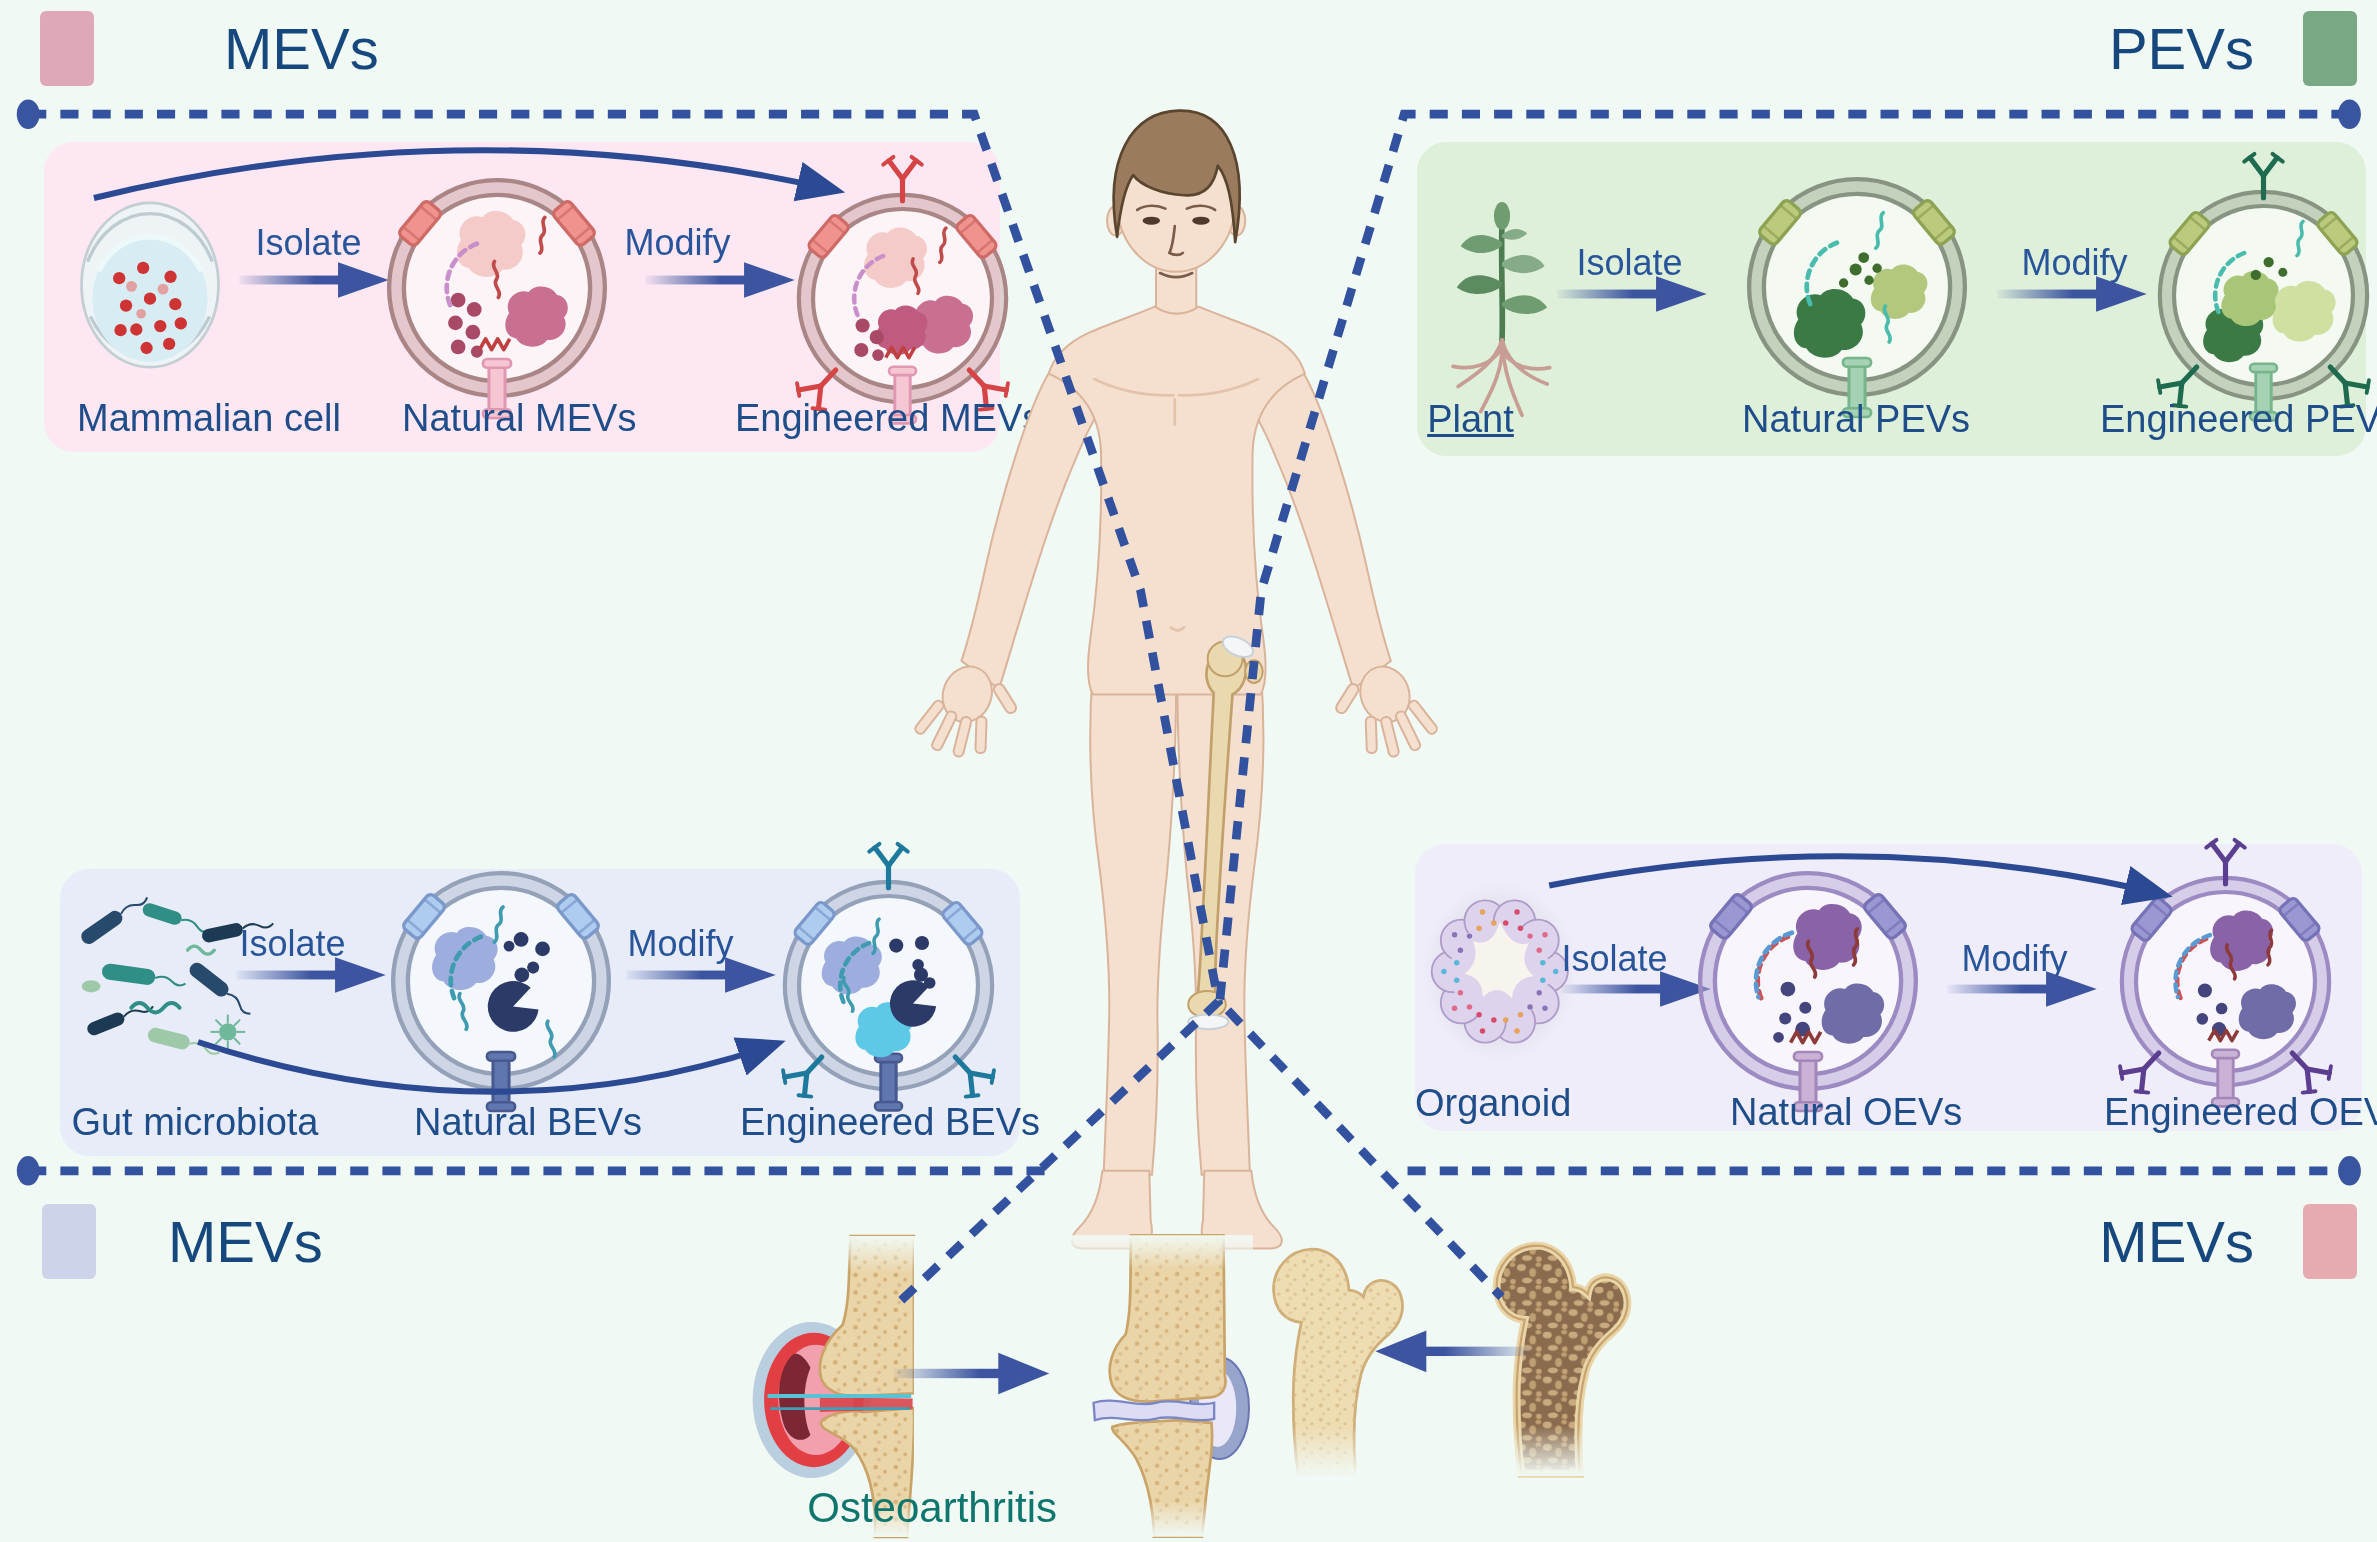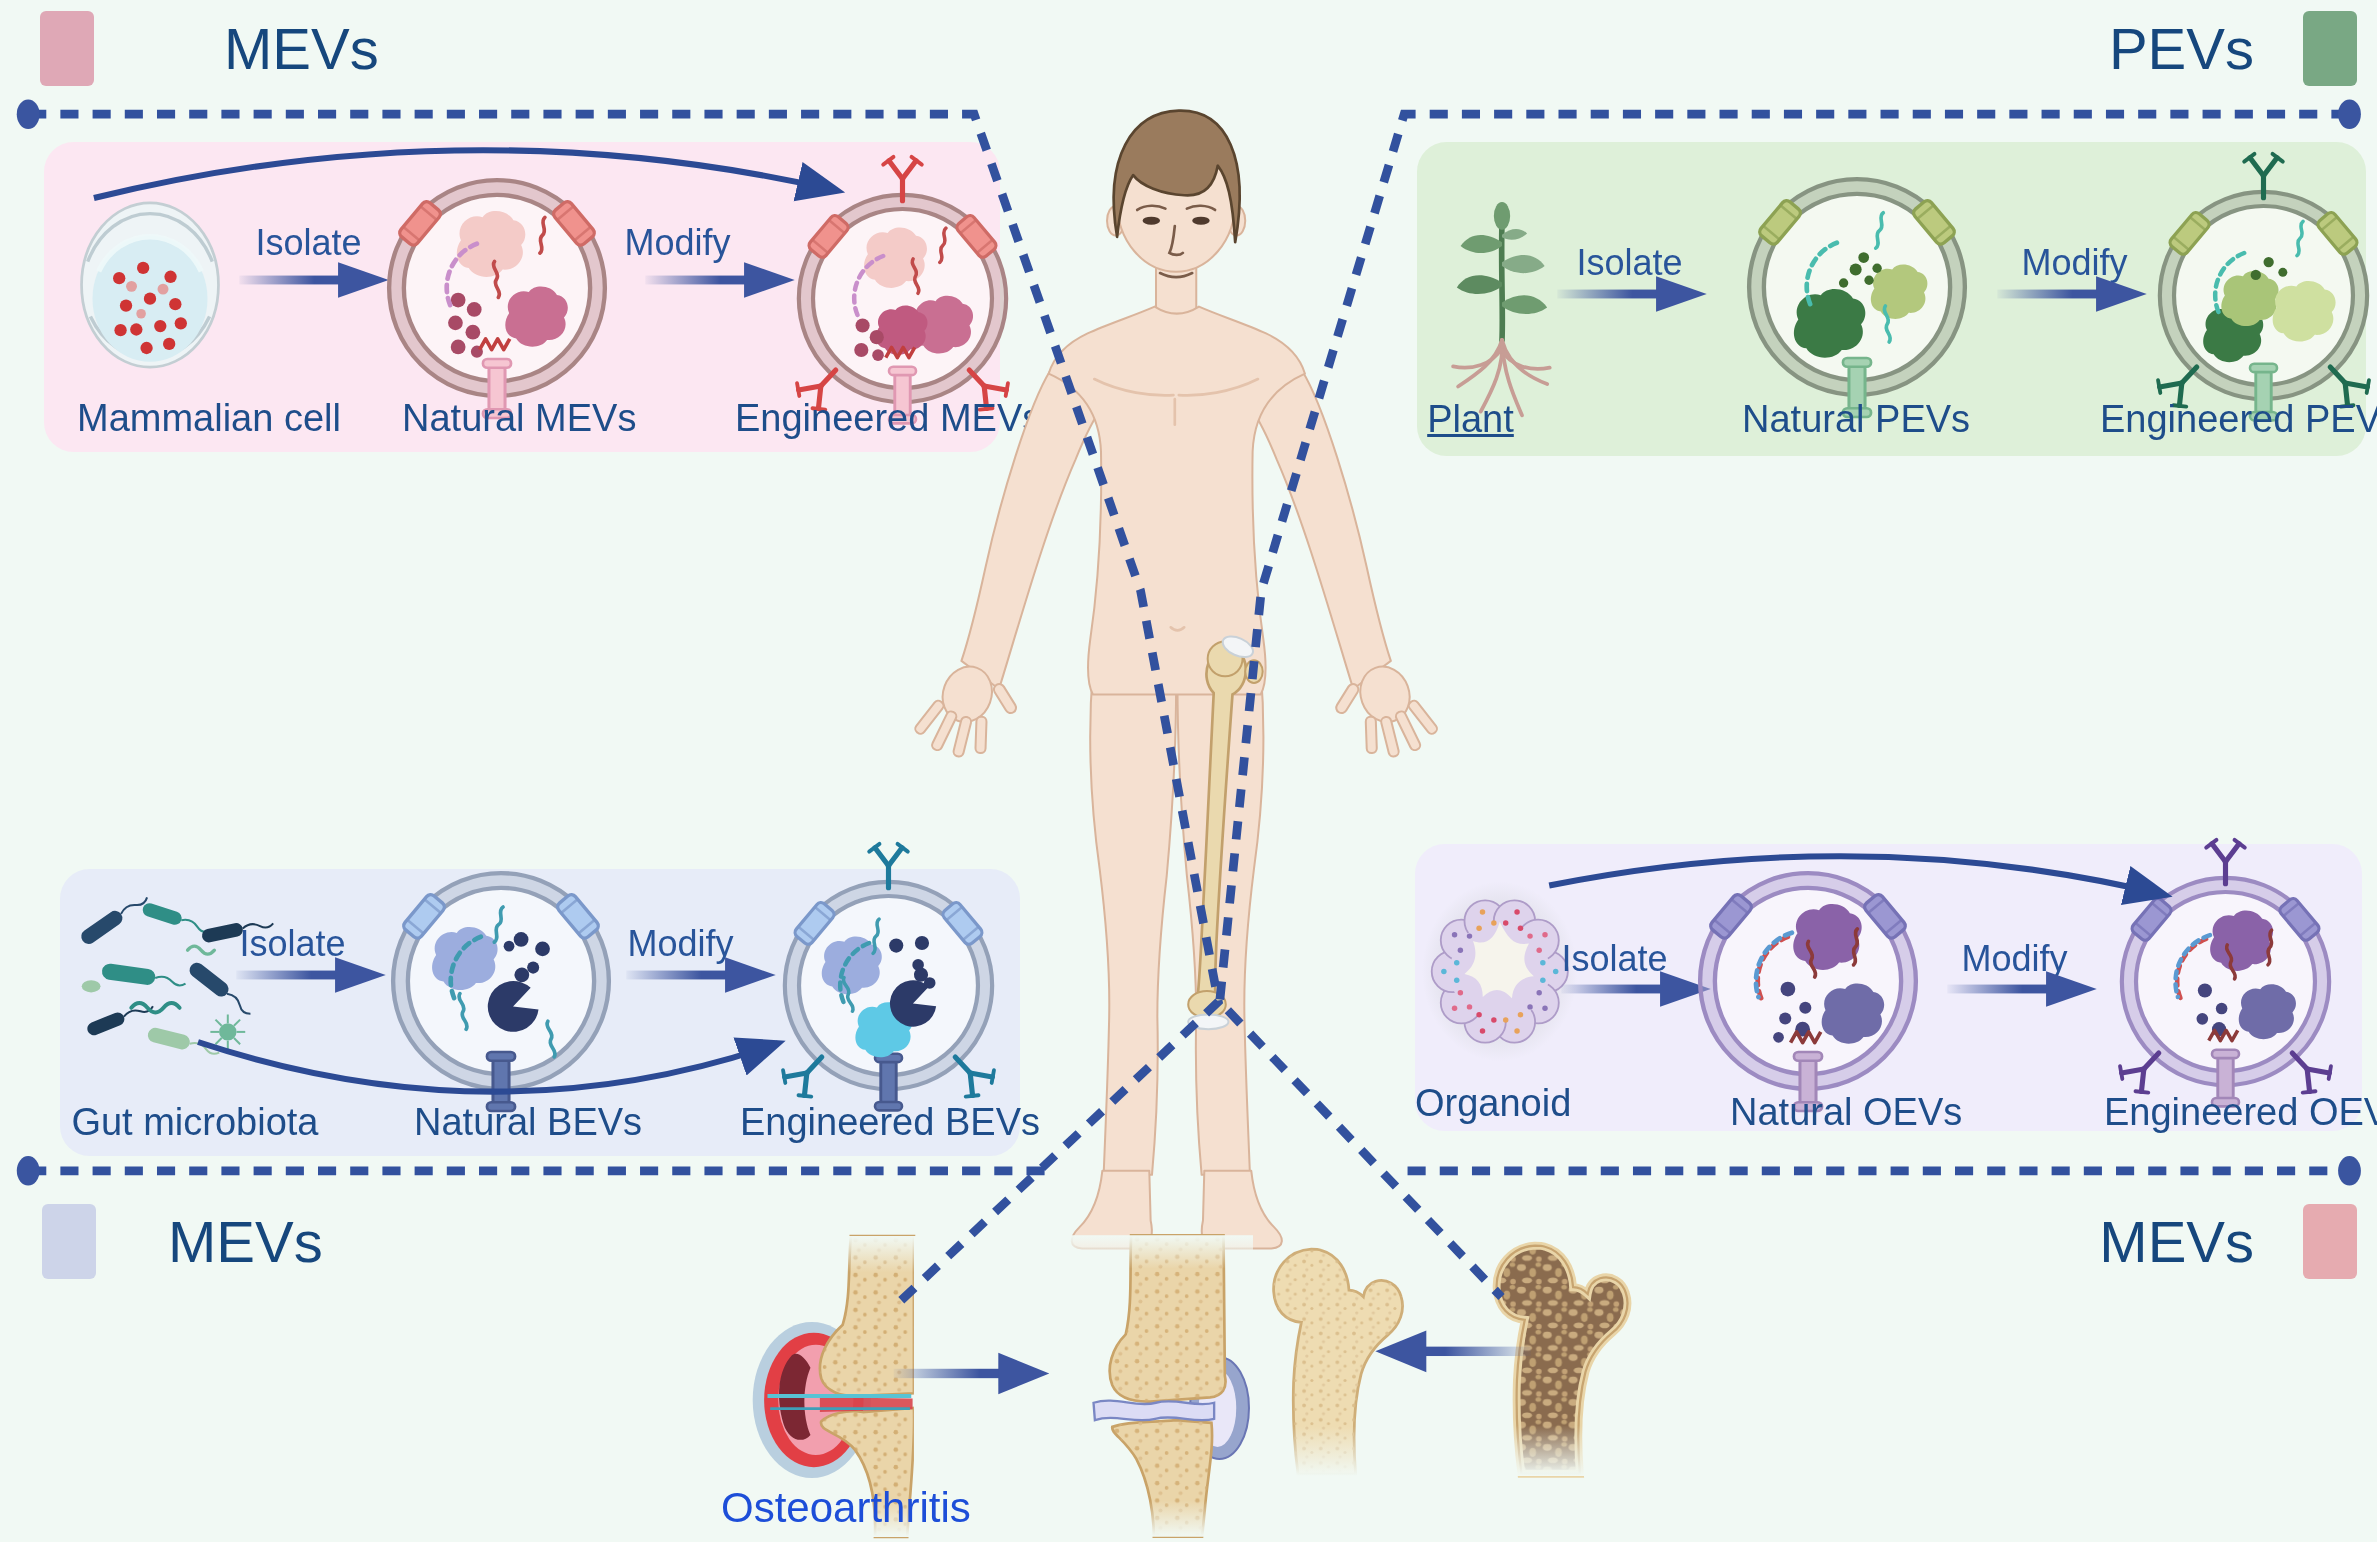--- a/index.html
+++ b/index.html
@@ -4,21 +4,21 @@
 <style>
   html,body{margin:0;padding:0;width:2377px;height:1542px;overflow:hidden;
     font-family:"Liberation Sans", sans-serif;}
   #canvas{position:absolute;left:0;top:0;width:2377px;height:1542px;background:#f1f9f4;}
   .abs{position:absolute;}
   .hdg{font-size:58px;font-weight:500;color:#16477d;line-height:75px;white-space:nowrap;}
   .swatch{width:54px;height:75px;border-radius:6px;}
   .panel{border-radius:29.5px;}
   .proc{font-size:36px;color:#28549a;text-align:center;line-height:40px;}
   .cap{font-size:38px;color:#1e4d8a;text-align:center;line-height:43px;white-space:nowrap;}
-  .lbl-bottom{font-size:42px;color:#1d4ed8;text-align:left;line-height:47px;white-space:nowrap;}
+  .lbl-bottom{font-size:42px;color:#0f766e;text-align:right;line-height:47px;white-space:nowrap;}
   svg{display:block;overflow:visible;}
   .z1{z-index:1}.z3{z-index:3}.z4{z-index:4}.z5{z-index:5}
 </style>
 </head>
 <body>
 
 <div id="canvas">
 
   <div class="abs swatch z5" style="left:40px;top:10.7px;;background:#dfa8b6"></div>
   <div class="abs hdg z5" style="left:176px;top:10.7px;margin-left:48px;">MEVs</div>

